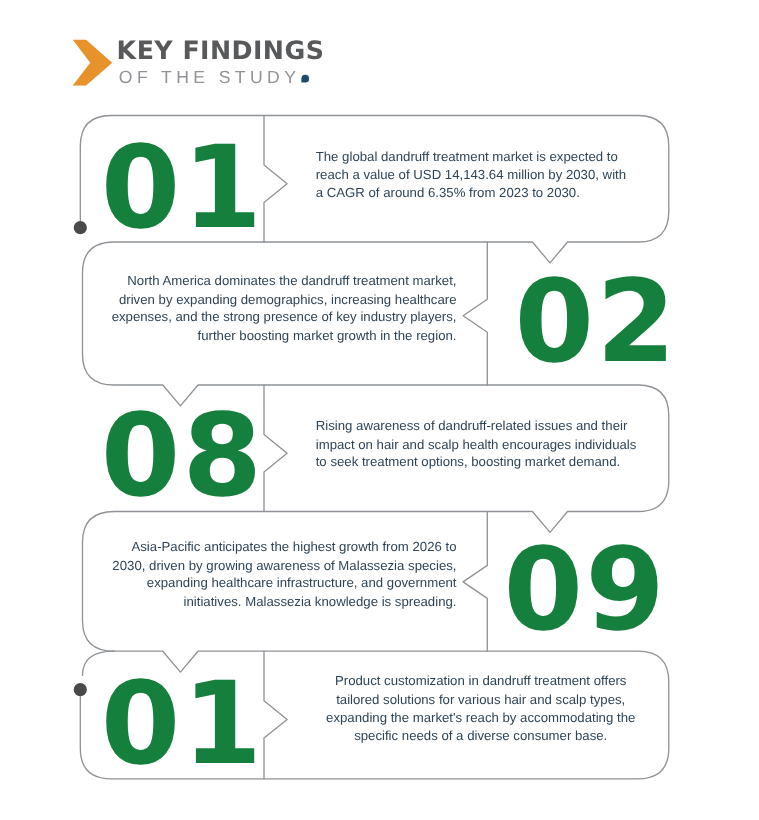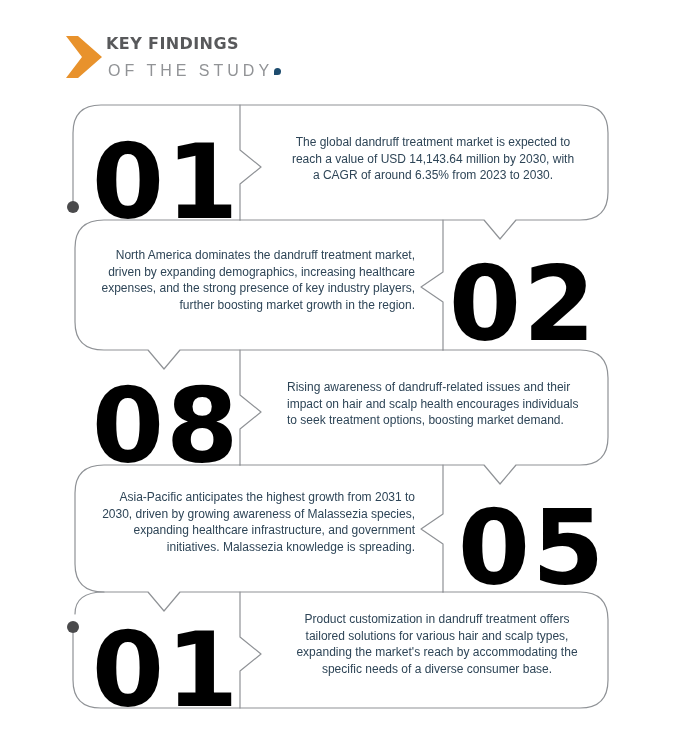--- a/index.html
+++ b/index.html
@@ -6,49 +6,48 @@
   .canvas{
     position:relative;width:690px;height:745px;background:#ffffff;overflow:hidden;
     font-family:"Liberation Sans", sans-serif;
   }
   
   .header{position:absolute;left:66px;top:34px;}
   .arrow-icon{position:absolute;left:0;top:2px;width:40px;height:42px;}
   .title{
     position:absolute;left:40px;top:0;white-space:nowrap;
     font-family:"DejaVu Sans","Liberation Sans",sans-serif;
-    font-size:16px;font-weight:bold;letter-spacing:0.4px;color:#58595b;
+    font-size:23px;font-weight:bold;letter-spacing:0.4px;color:#58595b;
   }
   .subtitle-row{position:absolute;left:42px;top:28px;display:flex;align-items:center;white-space:nowrap;}
   .subtitle{
     font-size:16px;letter-spacing:4px;color:#919396;font-weight:normal;
   }
   .accent-dot{
     display:inline-block;width:7px;height:7px;background:#1d4c6e;
     border-radius:50% 50% 50% 0;transform:rotate(0deg);margin-left:1px;margin-top:1px;
   }
   
   .figure-svg{position:absolute;left:0;top:0;width:690px;height:745px;}
   .big-number{
     position:absolute;width:160px;height:108px;line-height:108px;text-align:center;
     font-family:"DejaVu Sans","Liberation Sans",sans-serif;
-    font-size:104px;font-weight:bold;color:#000000;letter-spacing:2px;
+    font-size:104px;font-weight:bold;color:#15803d;letter-spacing:2px;
     user-select:none;
-    margin-top:12px;
   }
   .finding-text{
     position:absolute;font-size:12px;line-height:16.5px;color:#2e4557;
     font-family:"Liberation Sans",sans-serif;
   }
   .n1{left:86px;top:116px;}
-  .n2{left:443px;top:238px;text-align:center;}
+  .n2{left:462px;top:238px;text-align:center;}
   .n3{left:86px;top:360px;}
   .n4{left:452px;top:482px;}
   .n5{left:86px;top:604px;}
-  .t1{left:287px;top:134px;width:292px;text-align:center;}
+  .t1{left:287px;top:134px;width:292px;text-align:left;}
   .t2{left:95px;top:247px;width:320px;text-align:right;}
   .t3{left:287px;top:379px;width:300px;text-align:left;}
   .t4{left:88px;top:489px;width:327px;text-align:right;}
   .t5{left:287px;top:611px;width:300px;text-align:center;}
 </style>
 </head>
 <body>
 
 <div class="canvas">
 
@@ -83,22 +82,22 @@
     <div class="title">KEY FINDINGS</div>
     <div class="subtitle-row">
       <span class="subtitle">OF THE STUDY</span>
       <span class="accent-dot"></span>
     </div>
   </div>
 
   <div class="big-number n1">01</div>
   <div class="big-number n2">02</div>
   <div class="big-number n3">08</div>
-  <div class="big-number n4">05</div>
+  <div class="big-number n4">09</div>
   <div class="big-number n5">01</div>
 
   <div class="finding-text t1">The global dandruff treatment market is expected to reach a value of USD 14,143.64 million by 2030, with a CAGR of around 6.35% from 2023 to 2030.</div>
   <div class="finding-text t3">Rising awareness of dandruff-related issues and their impact on hair and scalp health encourages individuals to seek treatment options, boosting market demand.</div>
   <div class="finding-text t2">North America dominates the dandruff treatment market, driven by expanding demographics, increasing healthcare expenses, and the strong presence of key industry players, further boosting market growth in the region.</div>
-  <div class="finding-text t4">Asia-Pacific anticipates the highest growth from 2031 to 2030, driven by growing awareness of Malassezia species, expanding healthcare infrastructure, and government initiatives. Malassezia knowledge is spreading.</div>
+  <div class="finding-text t4">Asia-Pacific anticipates the highest growth from 2026 to 2030, driven by growing awareness of Malassezia species, expanding healthcare infrastructure, and government initiatives. Malassezia knowledge is spreading.</div>
   <div class="finding-text t5">Product customization in dandruff treatment offers tailored solutions for various hair and scalp types, expanding the market's reach by accommodating the specific needs of a diverse consumer base.</div>
 
 </div>
 
 </body></html>

